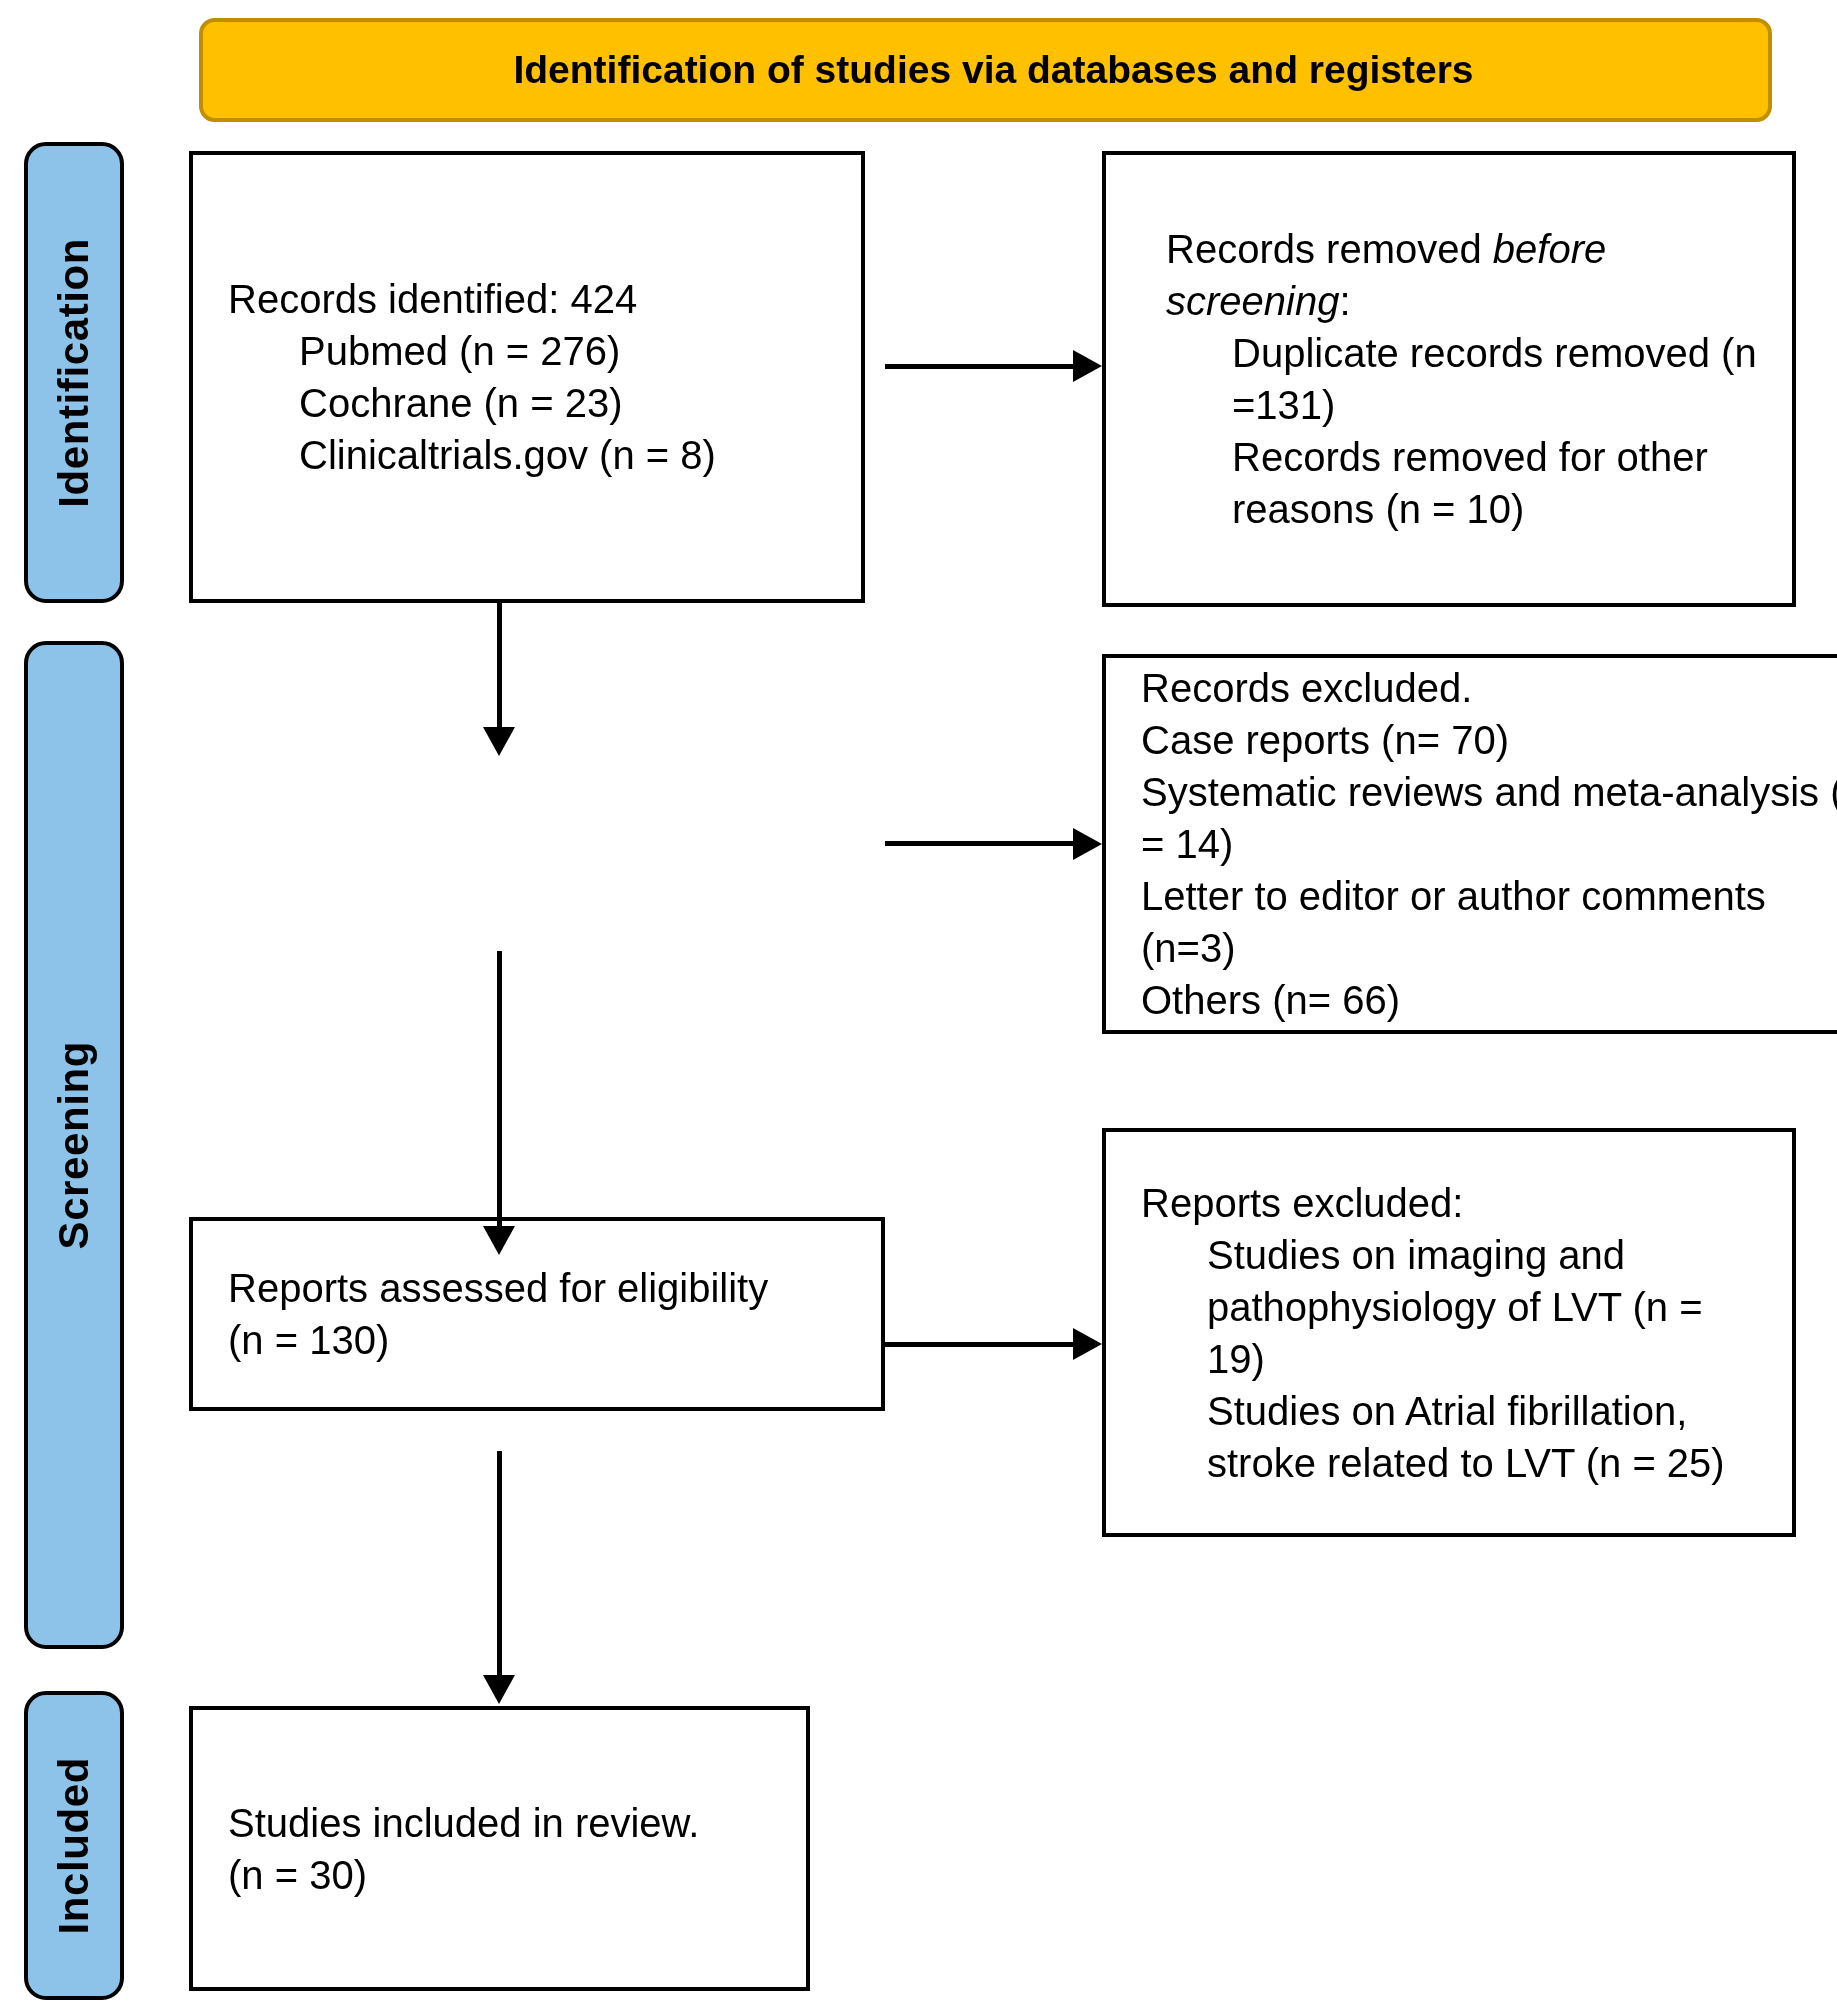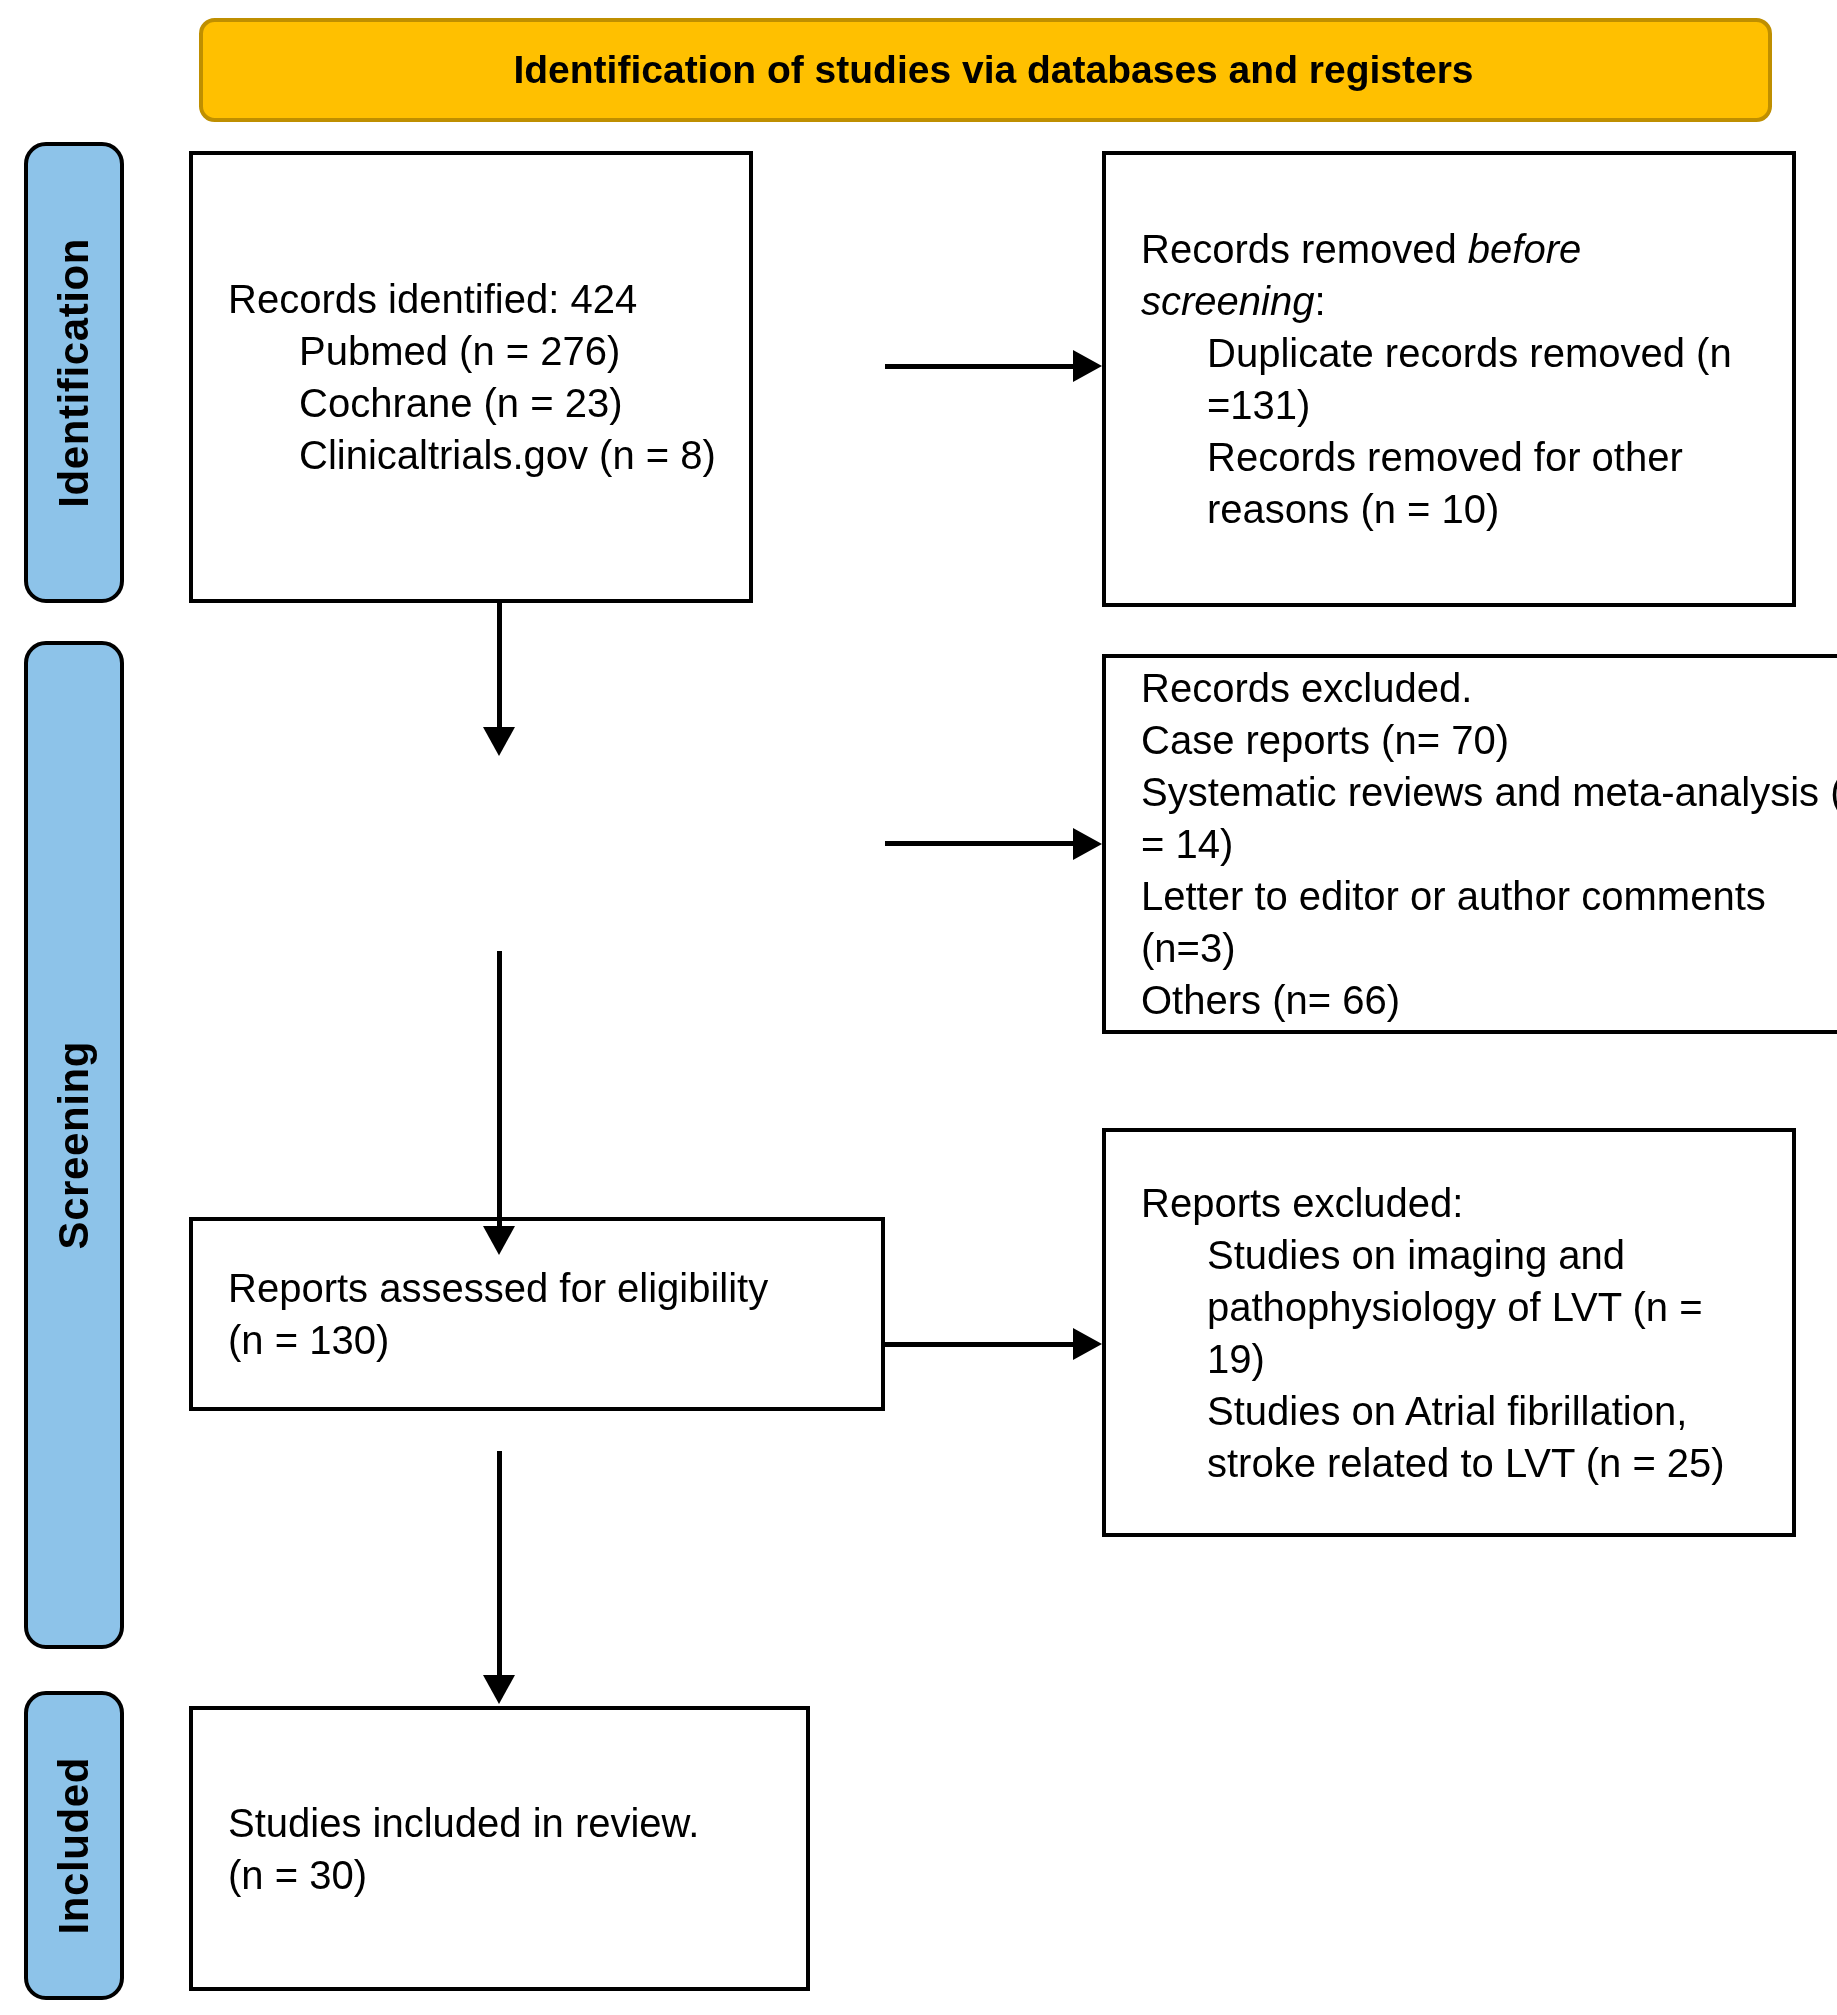--- a/index.html
+++ b/index.html
@@ -17,22 +17,22 @@
   .band-identification{top:142px;height:461px;}
   .band-screening{top:641px;height:1008px;}
   .band-included{top:1691px;height:309px;}
   
   .box{position:absolute;box-sizing:border-box;background:#ffffff;border:4.8px solid #000;
        display:flex;flex-direction:column;justify-content:center;
        font-size:40px;line-height:52px;}
   .box .ln{padding-left:35px;padding-right:30px;}
   .box .indent{margin-left:71px;}
   .box .indent2{margin-left:66px;}
-  .box-records-identified{left:189px;top:151px;width:564px;height:452px;}
-  .box-records-removed{left:1102px;top:151px;width:694px;height:456px;}
+  .box-records-identified{left:189px;top:151px;width:676px;height:452px;}
+  .box-records-removed{left:1102px;top:151px;width:694px;height:456px;padding-left:25px;}
   .box-records-screened{left:189px;top:758px;width:696px;height:193px;}
   .box-records-excluded{left:1102px;top:654px;width:802px;height:380px;}
   .box-reports-assessed{left:189px;top:1217px;width:696px;height:194px;}
   .box-reports-excluded{left:1102px;top:1128px;width:694px;height:409px;}
   .box-studies-included{left:189px;top:1706px;width:621px;height:285px;}
   .italic{font-style:italic;}
   
   .hline{position:absolute;height:4.8px;background:#000;}
   .vline{position:absolute;width:4.8px;background:#000;}
   .head-right{position:absolute;width:0;height:0;

